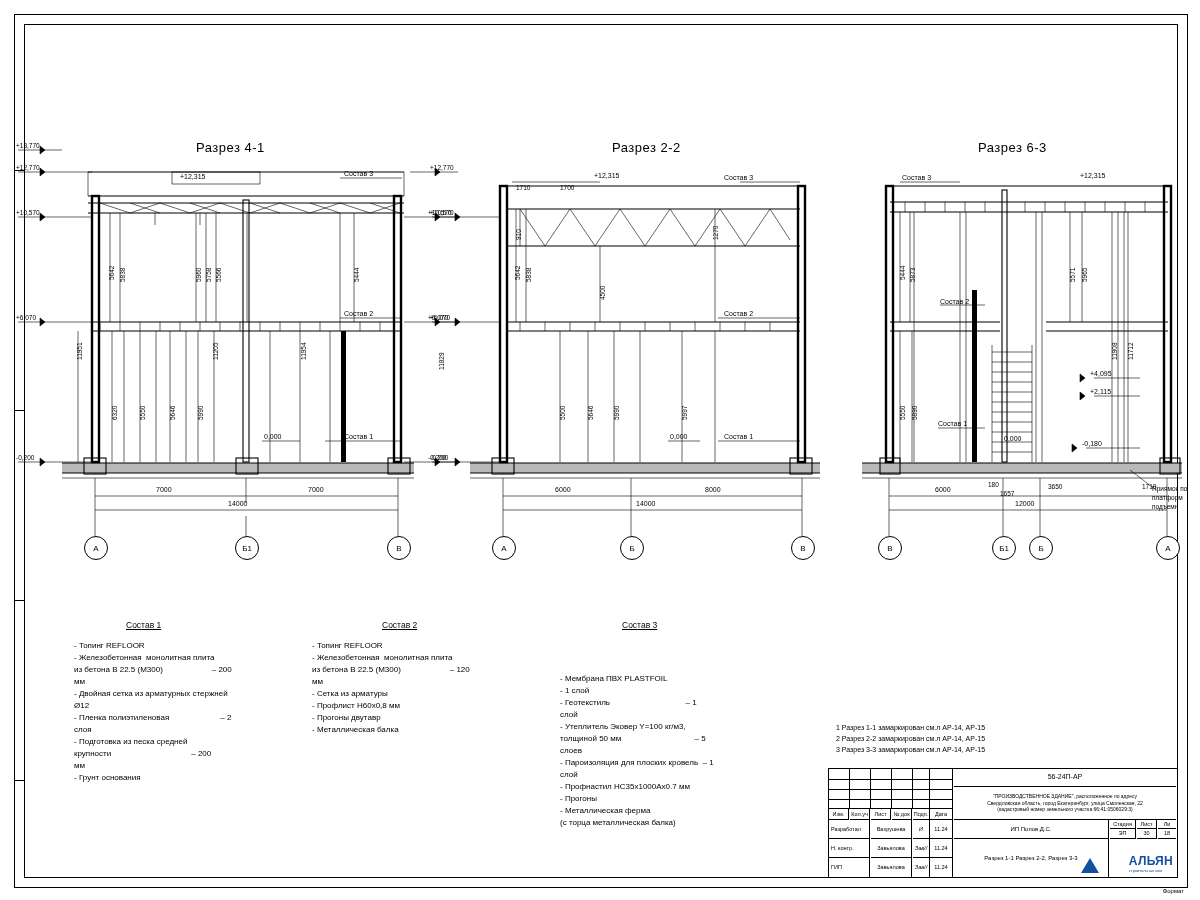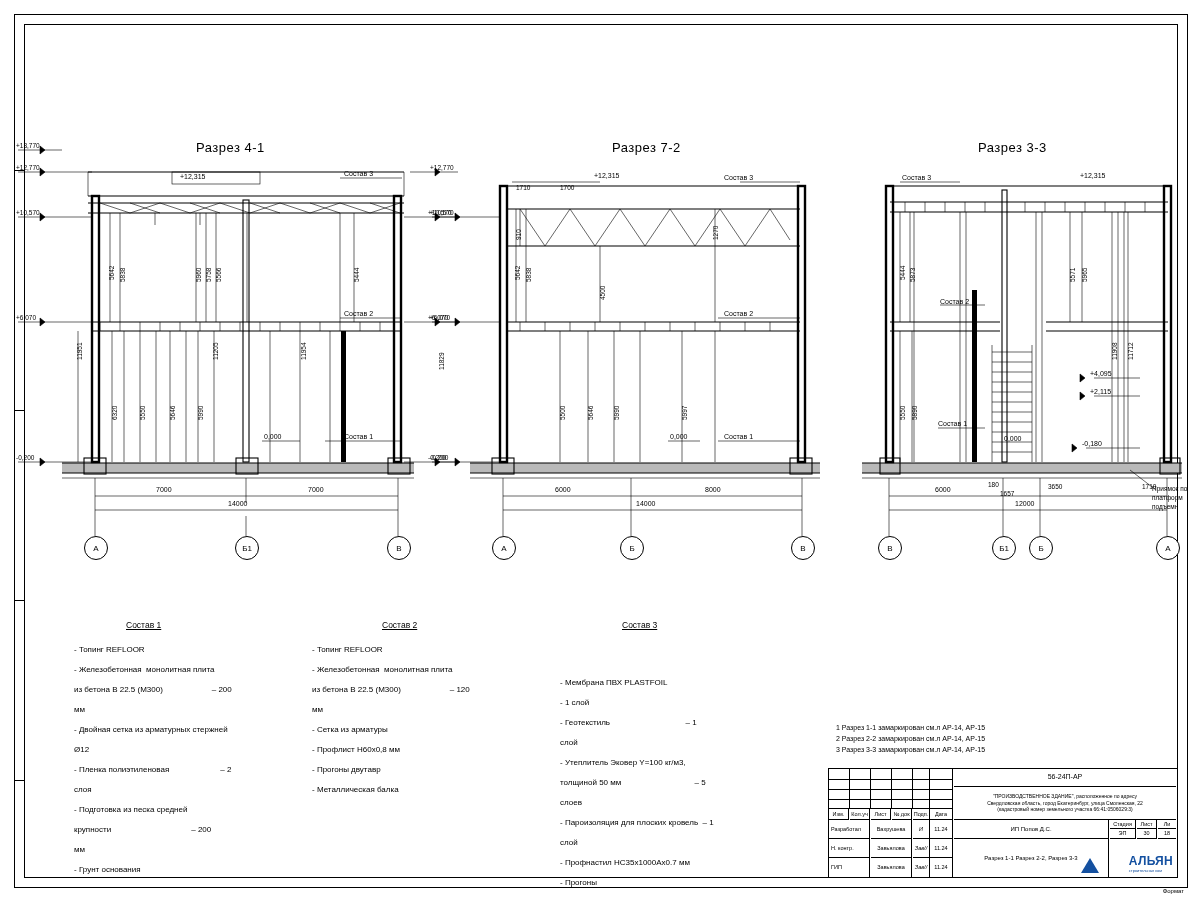--- a/index.html
+++ b/index.html
@@ -22,21 +22,21 @@
   .thin{stroke-width:.6}
   .med{stroke-width:1.1}
   .thick{stroke-width:2.4}
   .hatch{fill:#b9b9b9;}
 
   
   .bub{position:absolute;width:22px;height:22px;border:1px solid #000;border-radius:50%;
        font-size:8px;display:flex;align-items:center;justify-content:center;background:#fff;}
 
   
-  .note{position:absolute;font-size:8px;line-height:20px;white-space:pre;}
+  .note{position:absolute;font-size:8px;line-height:12px;white-space:pre;}
   .note-h{position:absolute;font-size:8.5px;text-decoration:underline;}
 
   
   #stamp{position:absolute;left:828px;top:768px;width:348px;height:108px;border:1px solid #000;font-size:5.5px;}
   #stamp div{position:absolute;box-sizing:border-box;}
   .sc{border-right:1px solid #000;border-bottom:1px solid #000;}
   .cellTxt{display:flex;align-items:center;justify-content:center;text-align:center;line-height:6.5px;overflow:hidden;}
   .alliance{position:absolute;right:4px;bottom:4px;font-size:12px;font-weight:bold;color:#1450a0;letter-spacing:.3px;}
   .alliance small{display:block;font-size:4px;font-weight:normal;color:#1450a0;letter-spacing:0;}
   .logo-tri{position:absolute;right:78px;bottom:4px;width:0;height:0;border-left:9px solid transparent;border-right:9px solid transparent;border-bottom:15px solid #1450a0;}
@@ -50,22 +50,22 @@
   <div class="frame-outer"></div>
   <div class="frame-inner"></div>
   <div class="vline" style="left:14px;top:14px;height:872px"></div>
 
   <div class="hline" style="left:14px;top:170px;width:10px"></div>
   <div class="hline" style="left:14px;top:410px;width:10px"></div>
   <div class="hline" style="left:14px;top:600px;width:10px"></div>
   <div class="hline" style="left:14px;top:780px;width:10px"></div>
 
   <div class="title" style="left:196px;top:140px">Разрез 4-1</div>
-  <div class="title" style="left:612px;top:140px">Разрез 7-2</div>
-  <div class="title" style="left:978px;top:140px">Разрез 3-3</div>
+  <div class="title" style="left:612px;top:140px">Разрез 2-2</div>
+  <div class="title" style="left:978px;top:140px">Разрез 6-3</div>
 
   <svg width="1200" height="900">
 
     <g>
 
       <rect class="hatch" x="62" y="463" width="352" height="10"></rect>
       <line class="st med" x1="62" y1="463" x2="414" y2="463"></line>
       <line class="st med" x1="62" y1="473" x2="414" y2="473"></line>
       <line class="st thin" x1="62" y1="478" x2="414" y2="478"></line>
 

